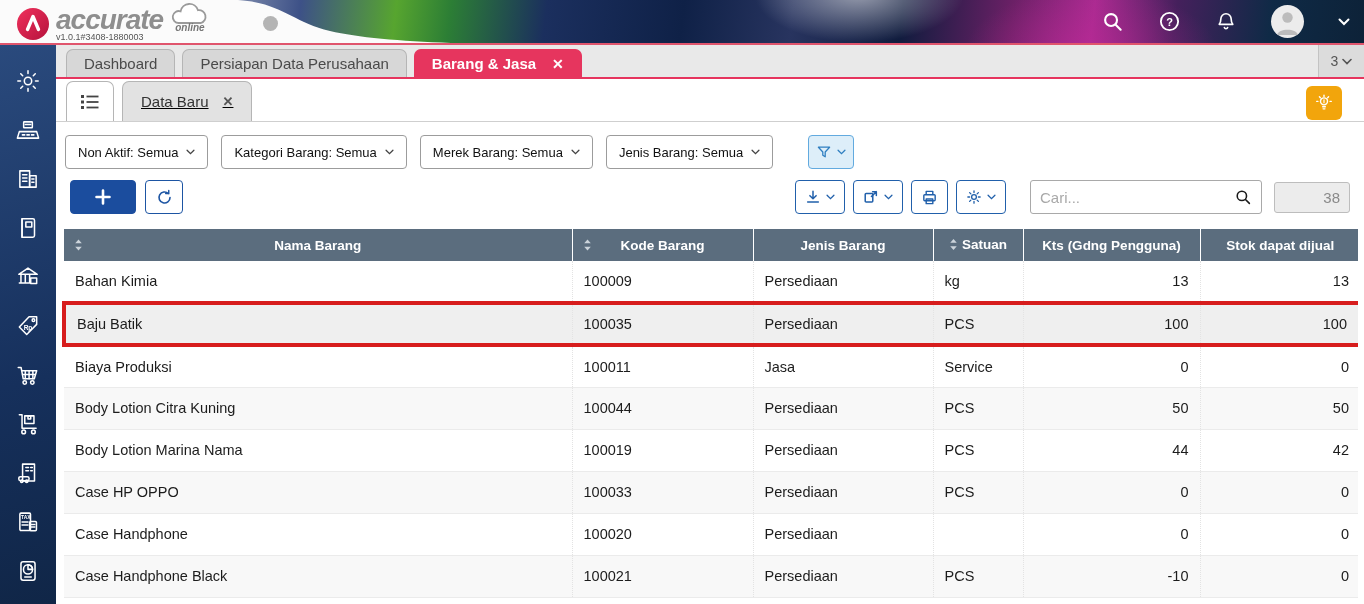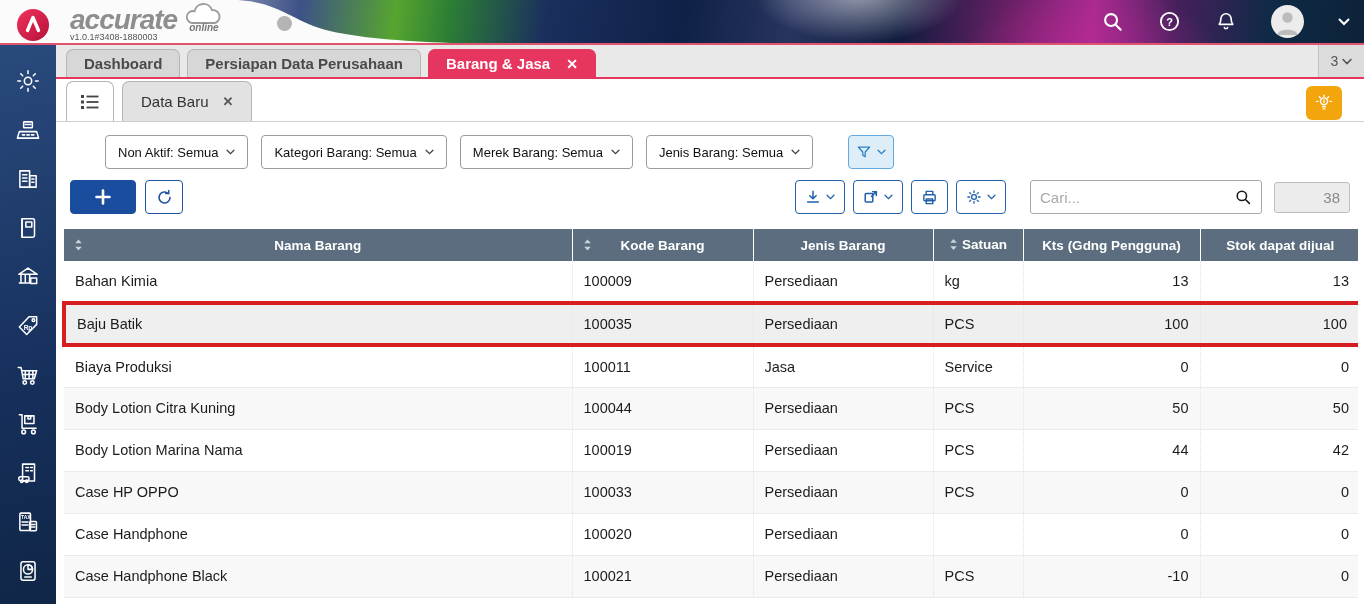--- a/index.html
+++ b/index.html
@@ -14,21 +14,21 @@
     background:
       radial-gradient(ellipse 150px 70px at 63% -15%, rgba(255,255,255,.55), transparent 70%),
       radial-gradient(ellipse 180px 90px at 80% 120%, rgba(190,40,150,.55), transparent 70%),
       linear-gradient(97deg,
         #ffffff 0%, #dfe3ea 11%, #8e9ab6 16%, #3d5187 22%,
         #57a52f 29%, #2c7e35 33%, #1b2f5e 40%, #0f2147 50%,
         #28345f 58%, #101c3e 66%, #6b2066 74%, #aa2b91 80%,
         #45205c 86%, #0f2a46 93%, #0d2238 100%); }
   .wave-white { position: absolute; left: 0; top: 0; }
   .header-inner { position: relative; z-index: 2; height: 100%; display: flex; align-items: center; }
-  .logo-wrap { display: flex; align-items: flex-end; padding-left: 16px; gap: 20px; }
+  .logo-wrap { display: flex; align-items: center; padding-left: 16px; gap: 6px; }
   .logo-mark { margin-top: 4px; }
   .logo-texts { display: flex; flex-direction: column; }
   .logo-line { display: flex; align-items: flex-end; gap: 4px; }
   .logo-word { font-size: 28px; font-weight: bold; font-style: italic; color: #8e8e8e;
     letter-spacing: -1px; line-height: 28px; }
   .cloud-wrap { position: relative; width: 48px; height: 32px; }
   .cloud-wrap .online { position: absolute; left: 8px; top: 20px; font-size: 10px;
     font-weight: bold; font-style: italic; color: #777; }
   .version { font-size: 9px; color: #555; margin-top: -2px; }
   .gray-dot { width: 15px; height: 15px; border-radius: 50%; background: #b4b4b4;
@@ -50,44 +50,44 @@
     cursor: pointer; }
   .sb-item svg { stroke: #fff; fill: none; stroke-width: 1.4; stroke-linecap: round; stroke-linejoin: round; }
 
   .main { flex: 1; display: flex; flex-direction: column; min-width: 0; }
 
   
   .tabstrip { height: 34px; flex: 0 0 34px; background: #e9e9e9; display: flex;
     align-items: flex-end; padding-left: 10px; border-bottom: 2px solid #e6355e; }
   .wtab { height: 28px; display: flex; align-items: center; padding: 0 17px;
     background: #d7d7d7; border: 1px solid #b5b5b5; border-bottom: none;
-    border-radius: 7px 7px 0 0; margin-right: 7px; font-size: 15px; color: #4a4a4a; cursor: pointer; font-weight: bold; }
+    border-radius: 7px 7px 0 0; margin-right: 7px; font-size: 15px; color: #4a4a4a; cursor: pointer; }
   .wtab.active { background: #e6355e; border-color: #e6355e; color: #fff; font-weight: bold; }
   .wtab .close { margin-left: 16px; font-size: 14px; font-weight: bold; cursor: pointer; }
   .tab-overflow { margin-left: auto; height: 100%; width: 46px; background: #dcdcdc;
     border-left: 1px solid #c3c3c3; display: flex; align-items: center; justify-content: center;
     gap: 4px; font-size: 14px; color: #555; cursor: pointer; }
 
   
   .content { flex: 1; background: #fff; display: flex; flex-direction: column; position: relative; min-height: 0; }
 
   .innertab-row { height: 43px; flex: 0 0 43px; border-bottom: 1px solid #cfcfcf;
-    display: flex; align-items: flex-end; padding-left: 10px; position: relative; }
+    display: flex; align-items: flex-end; padding-left: 10px; position: relative; text-decoration: underline; }
   .list-btn { width: 48px; height: 40px; background: #fff; border: 1px solid #b5b5b5; border-bottom: none;
     border-radius: 7px 7px 0 0; display: flex; align-items: center; justify-content: center;
     margin-right: 8px; cursor: pointer; }
   .itab { height: 40px; background: #e2e2e2; border: 1px solid #b5b5b5; border-bottom: none;
     border-radius: 7px 7px 0 0; display: flex; align-items: center; padding: 0 18px;
     font-size: 15px; color: #333; cursor: pointer; }
   .itab .close { margin-left: 14px; color: #555; font-size: 13px; font-weight: bold; }
   .bulb-btn { position: absolute; right: 22px; top: 7px; width: 36px; height: 34px;
     background: #f2a50c; border: none; border-radius: 6px; display: flex; align-items: center;
     justify-content: center; cursor: pointer; }
 
-  .filter-row { margin-top: 13px; padding: 0 28px; display: flex; align-items: flex-start; margin-left: 21px; }
+  .filter-row { margin-top: 13px; padding: 0 9px; display: flex; align-items: flex-start; }
   .chip { height: 34px; border: 1px solid #9c9c9c; border-radius: 4px; background: #fff;
     display: flex; align-items: center; gap: 8px; padding: 0 12px; font-size: 13px; color: #111;
     margin-right: 13px; cursor: pointer; }
   .funnel-btn { height: 34px; width: 46px; margin-left: 22px; background: #ddeef9;
     border: 1px solid #62aadf; border-radius: 4px; display: flex; align-items: center;
     justify-content: center; gap: 5px; cursor: pointer; }
 
   .action-row { margin-top: 11px; padding: 0 14px; display: flex; align-items: center; }
   .add-btn { width: 66px; height: 34px; background: #1b4d9e; border: 1px solid #1b4d9e;
     border-radius: 4px; display: flex; align-items: center; justify-content: center; cursor: pointer; }

